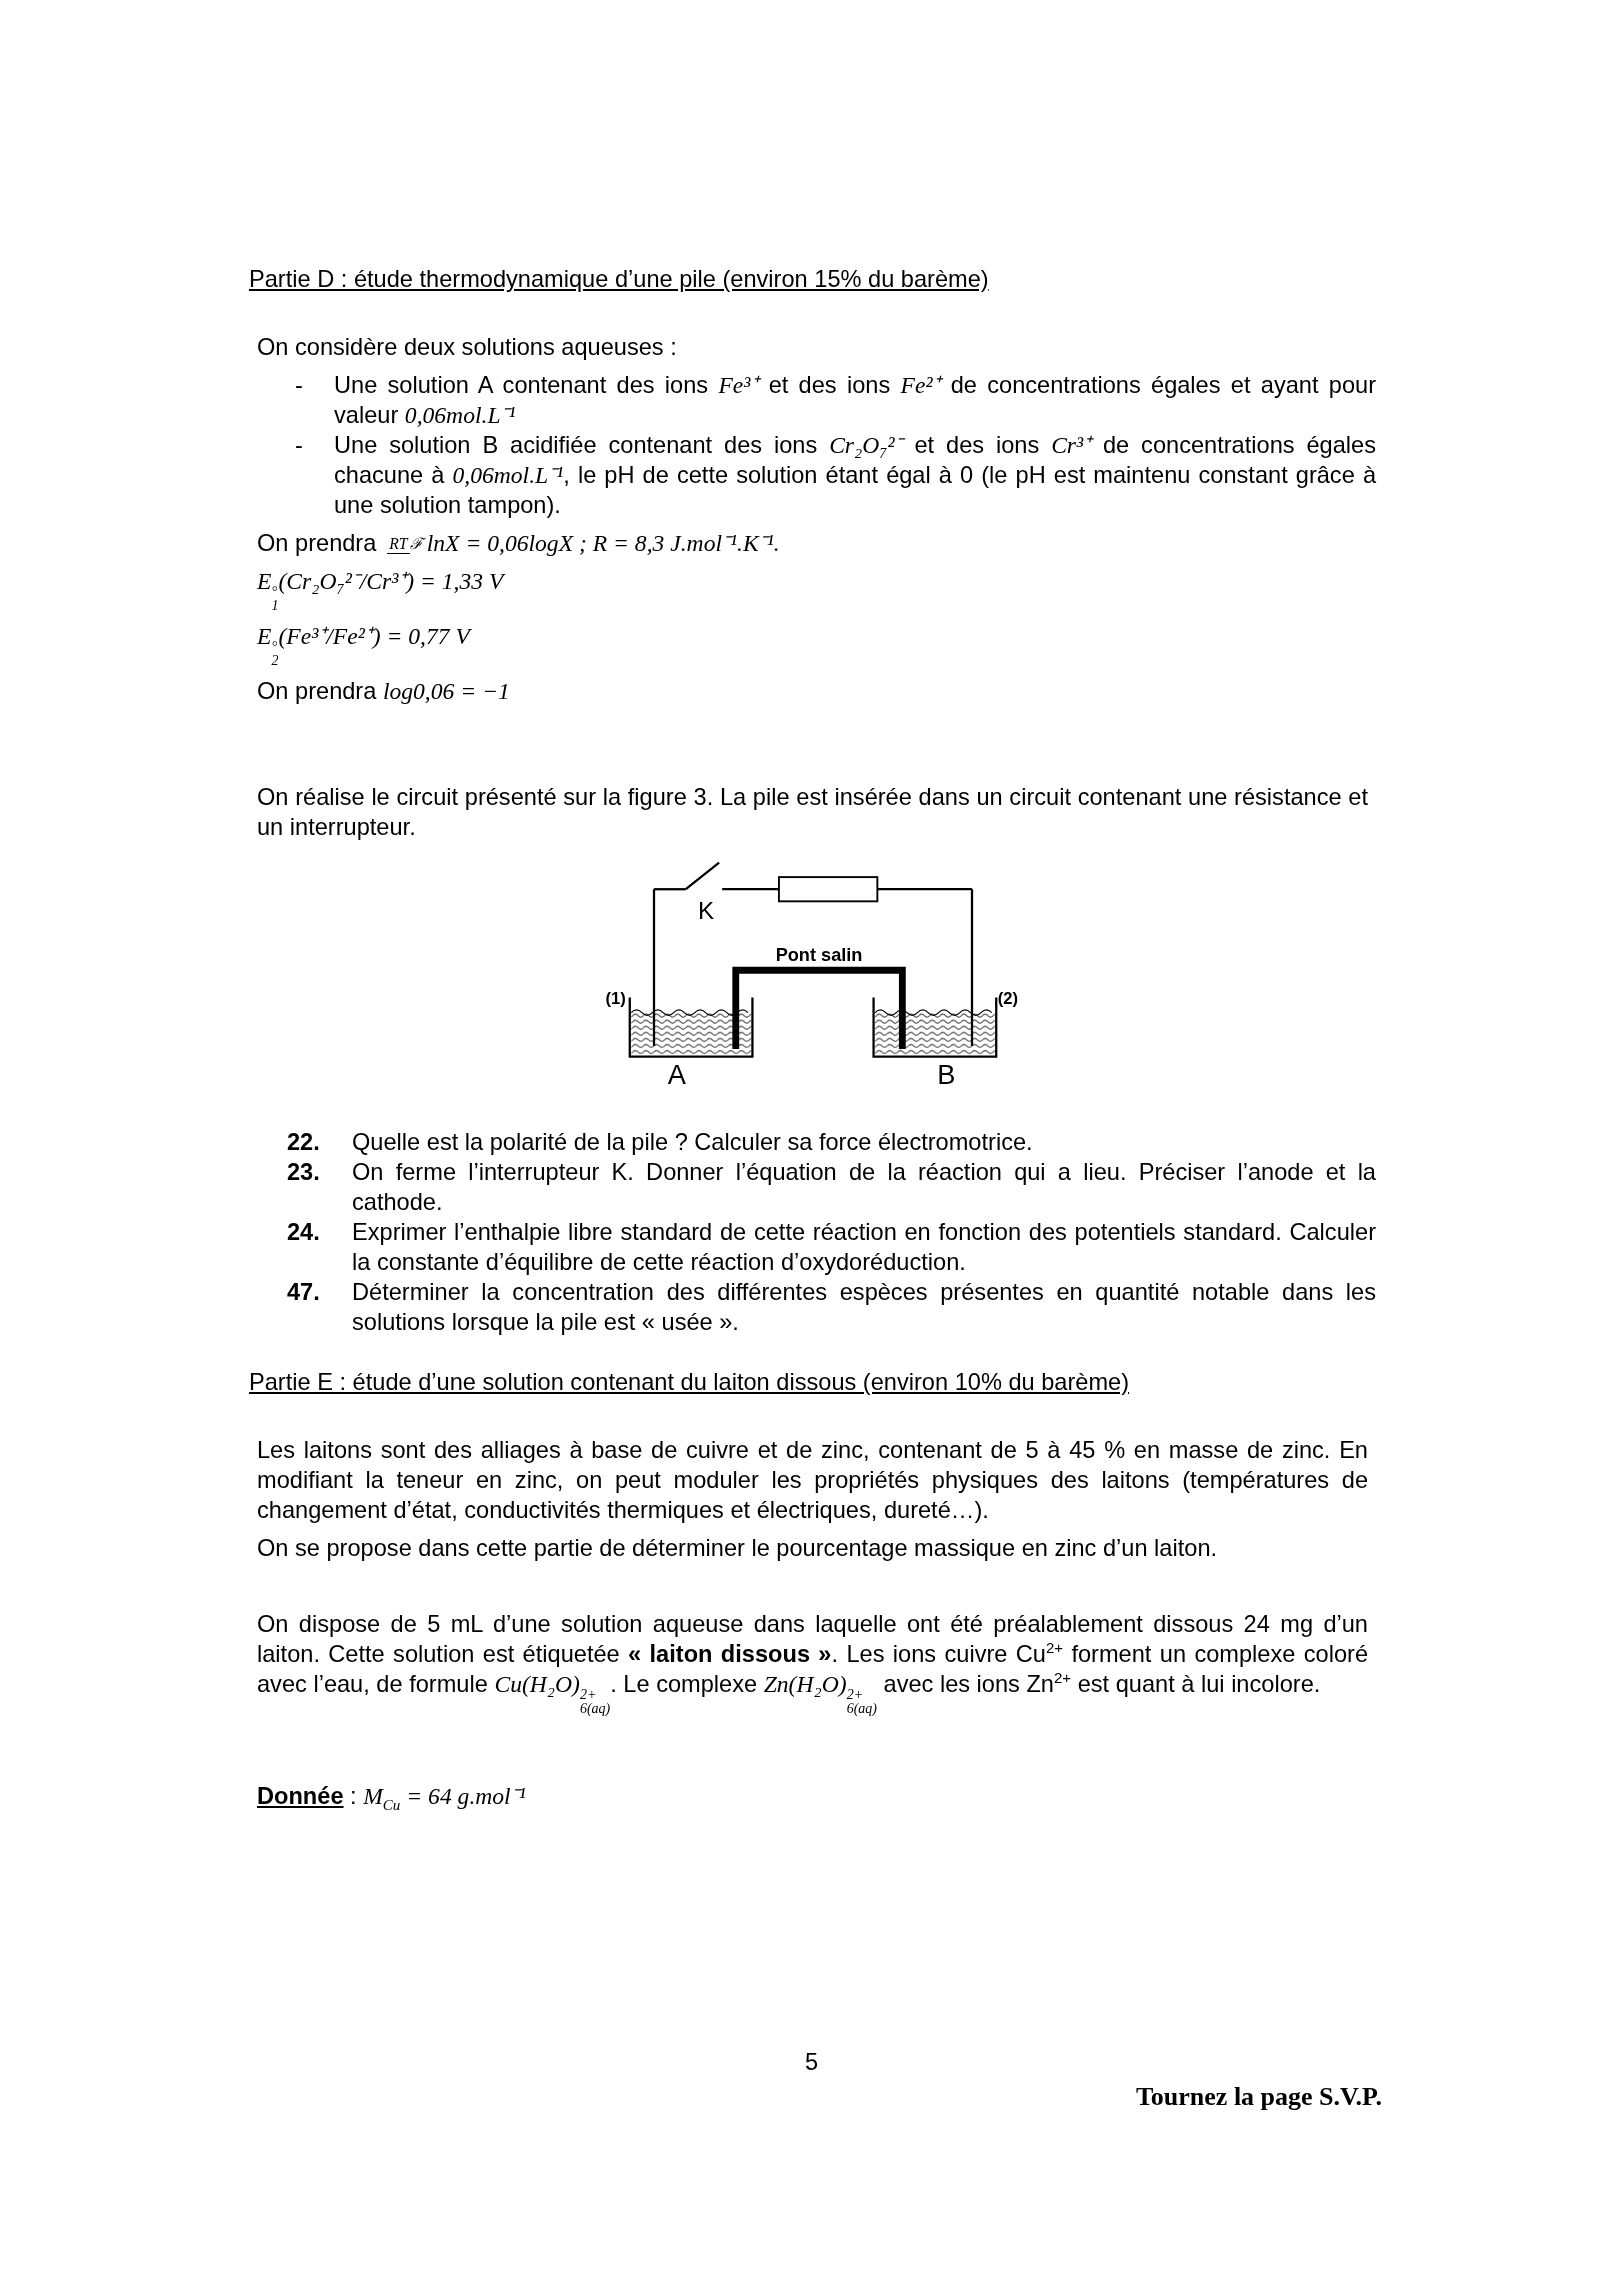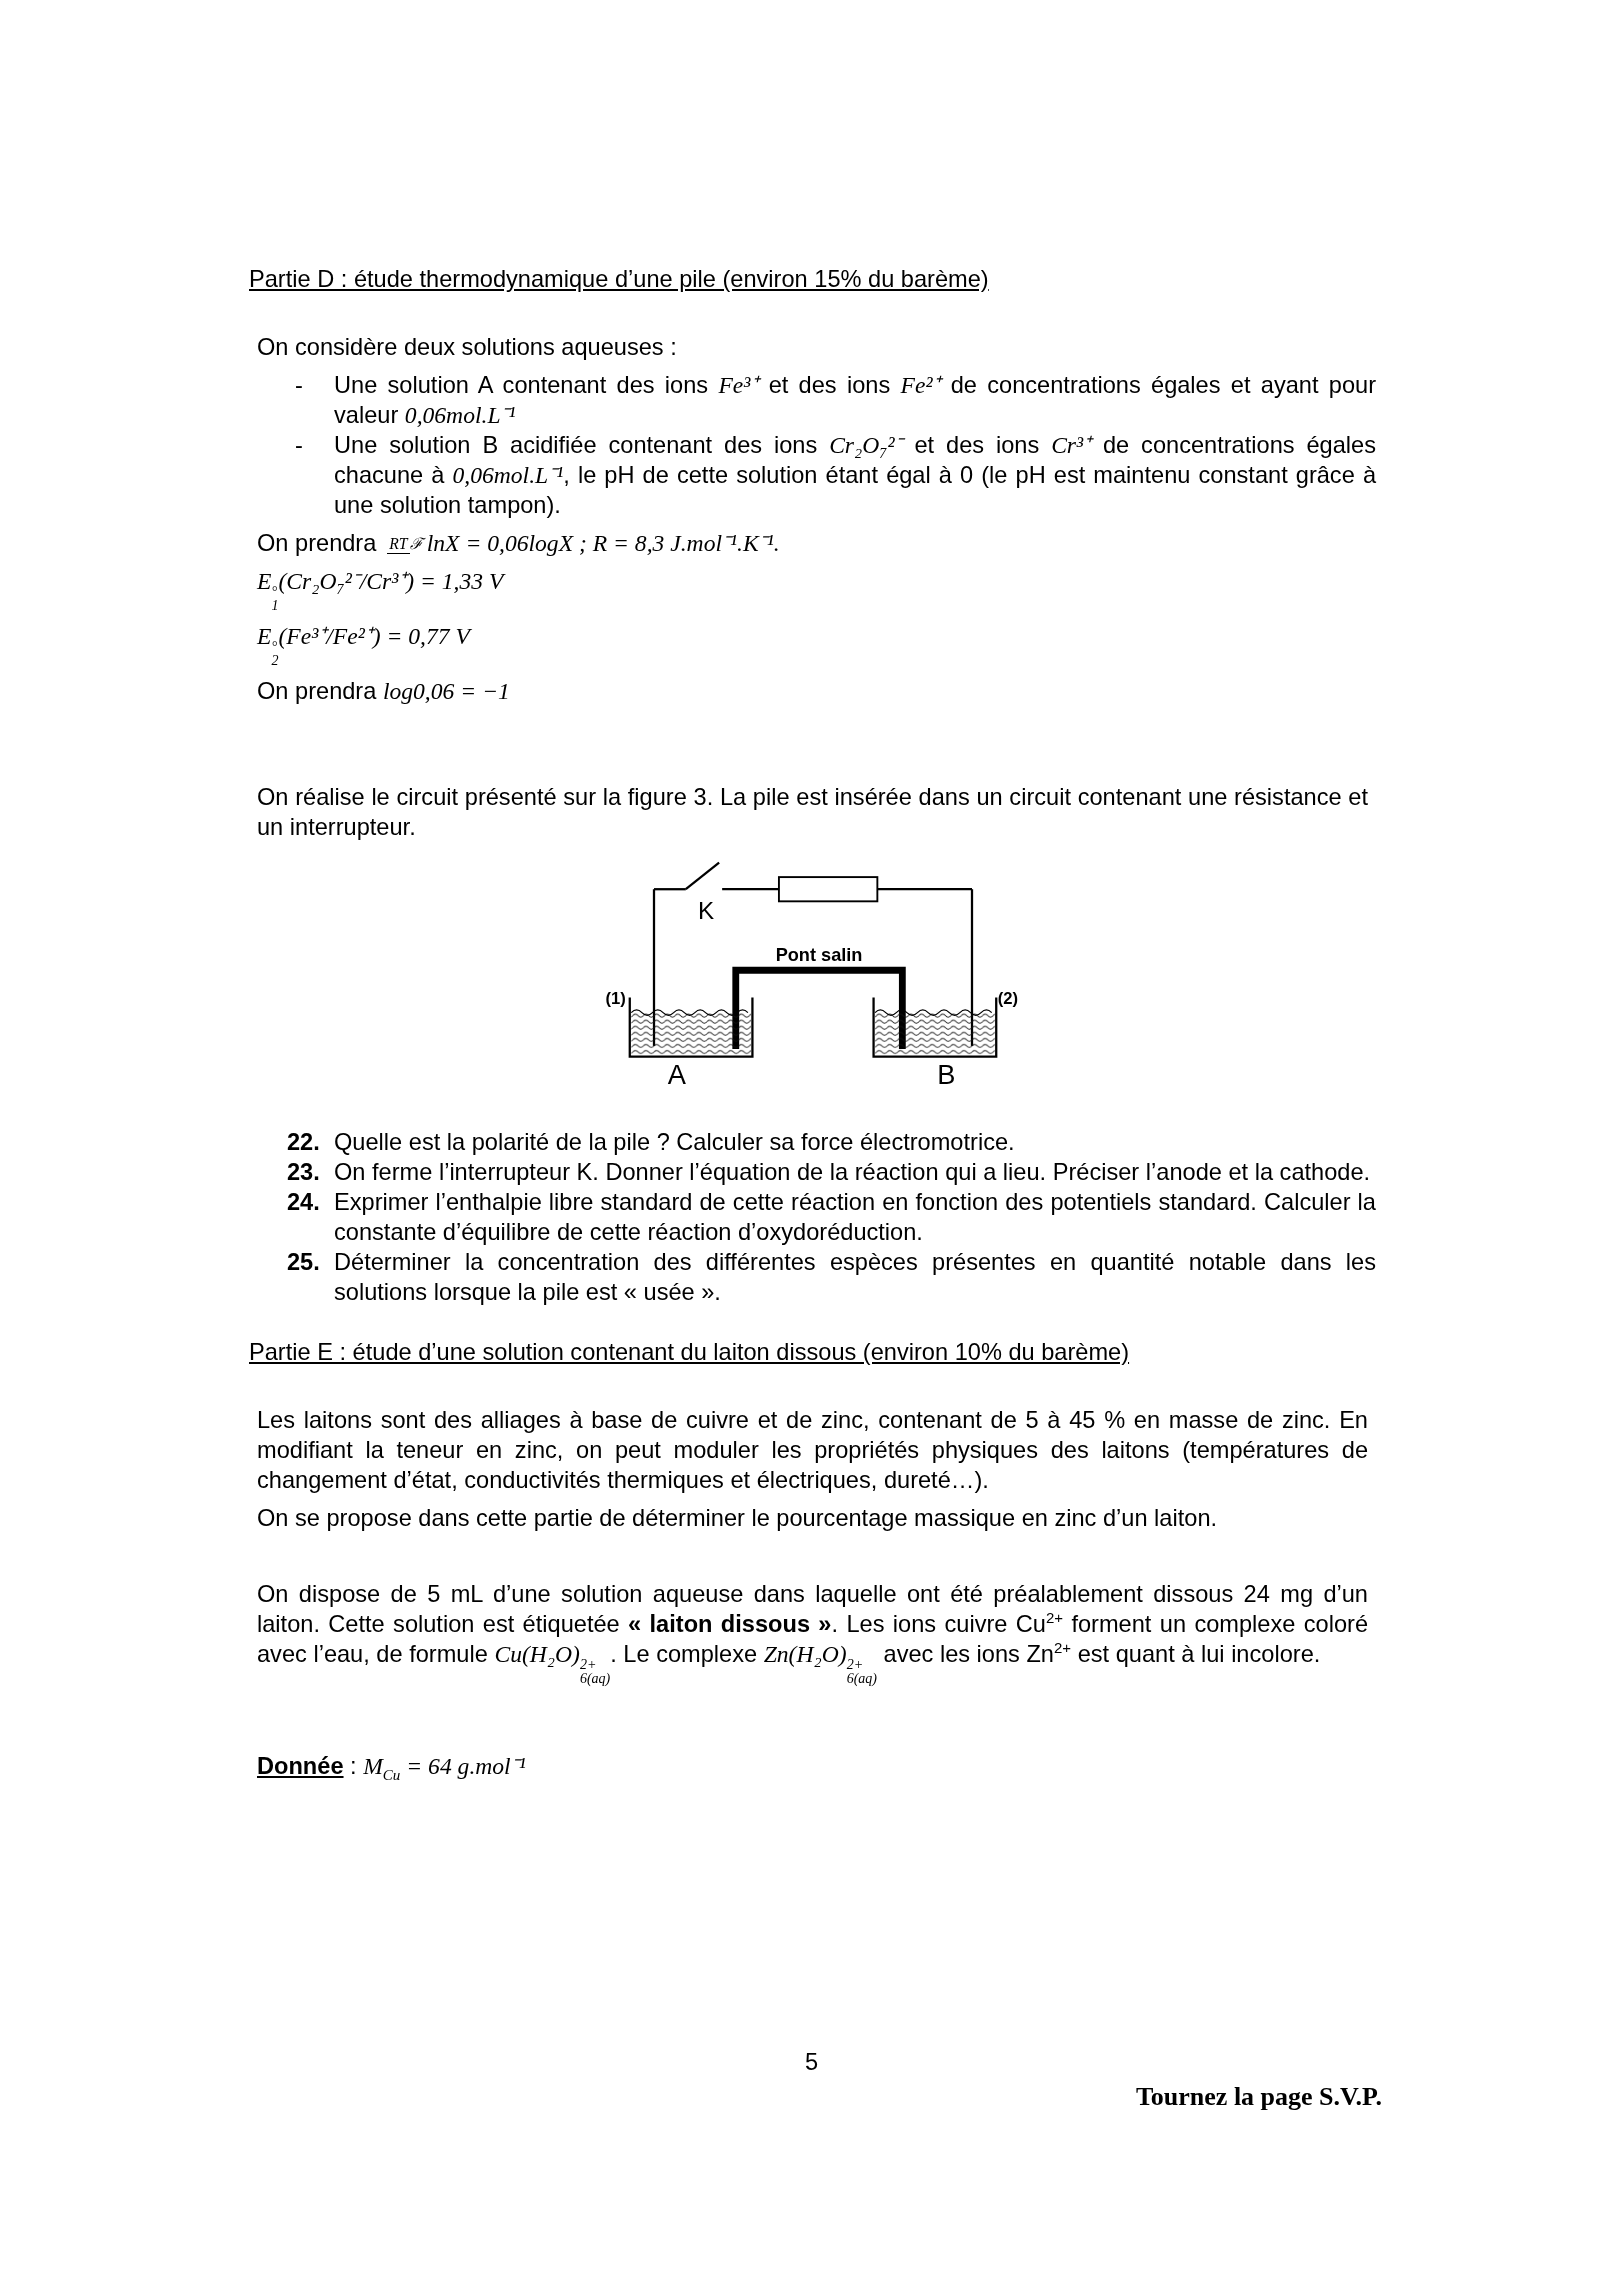--- a/index.html
+++ b/index.html
@@ -21,21 +21,21 @@
   .math{font-family:"Liberation Serif",serif;font-style:italic;}
   .frac{display:inline-flex;flex-direction:row;vertical-align:middle;text-align:center;
         font-size:15.7px;line-height:18px;margin:0 3.9px;font-family:"Liberation Serif",serif;font-style:italic;}
   .frac .fn{border-bottom:1.6px solid #000;padding:0 2.4px;}
   .ss{display:inline-flex;flex-direction:column;align-items:flex-start;font-size:14px;line-height:14px;vertical-align:-0.5em;font-style:italic;}
   sup{font-size:15px;line-height:0;}
   sub{font-size:15px;line-height:0;}
   .fig{text-align:center;margin:12.6px 0 0 0;}
   .fig svg{display:inline-block;}
   .figcap{margin-top:11px;font-size:23.6px;}
-  .q-item{display:flex;}
+  .q-item{display:flex;gap:18px;}
   .q-item .qn{flex:0 0 47px;margin-left:38px;font-weight:bold;}
   .q-item .qt{flex:1;text-align:justify;}
   .footer-num{position:absolute;top:2047px;left:0;width:100%;text-align:center;}
   .footer-note{position:absolute;top:2082px;right:241px;font-family:"Liberation Serif",serif;font-weight:bold;font-size:26px;}
   .w{stroke:#000;stroke-width:3;fill:none;}
   svg text{font-family:"Liberation Sans",sans-serif;fill:#000;}
   .t-k{font-size:32px;}
   .t-b{font-size:24px;font-weight:bold;}
   .t-b2{font-size:22px;font-weight:bold;}
   .t-ab{font-size:36px;}
@@ -121,21 +121,21 @@
     </div>
     <div class="q-item">
       <span class="qn">23.</span>
       <span class="qt">On ferme l’interrupteur K. Donner l’équation de la réaction qui a lieu. Préciser l’anode et la cathode.</span>
     </div>
     <div class="q-item">
       <span class="qn">24.</span>
       <span class="qt">Exprimer l’enthalpie libre standard de cette réaction en fonction des potentiels standard. Calculer la constante d’équilibre de cette réaction d’oxydoréduction.</span>
     </div>
     <div class="q-item">
-      <span class="qn">25.</span>
+      <span class="qn">47.</span>
       <span class="qt">Déterminer la concentration des différentes espèces présentes en quantité notable dans les solutions lorsque la pile est « usée ».</span>
     </div>
   </div>
 
   <div class="sp"></div>
   <h3 class="sec-title">Partie E : étude d’une solution contenant du laiton dissous (environ 10% du barème)</h3>
   <div class="sp"></div>
 
   <p class="jt">Les laitons sont des alliages à base de cuivre et de zinc, contenant de 5 à 45 % en masse de zinc. En modifiant la teneur en zinc, on peut moduler les propriétés physiques des laitons (températures de changement d’état, conductivités thermiques et électriques, dureté…).</p>
   <p class="jt">On se propose dans cette partie de déterminer le pourcentage massique en zinc d’un laiton.</p>

